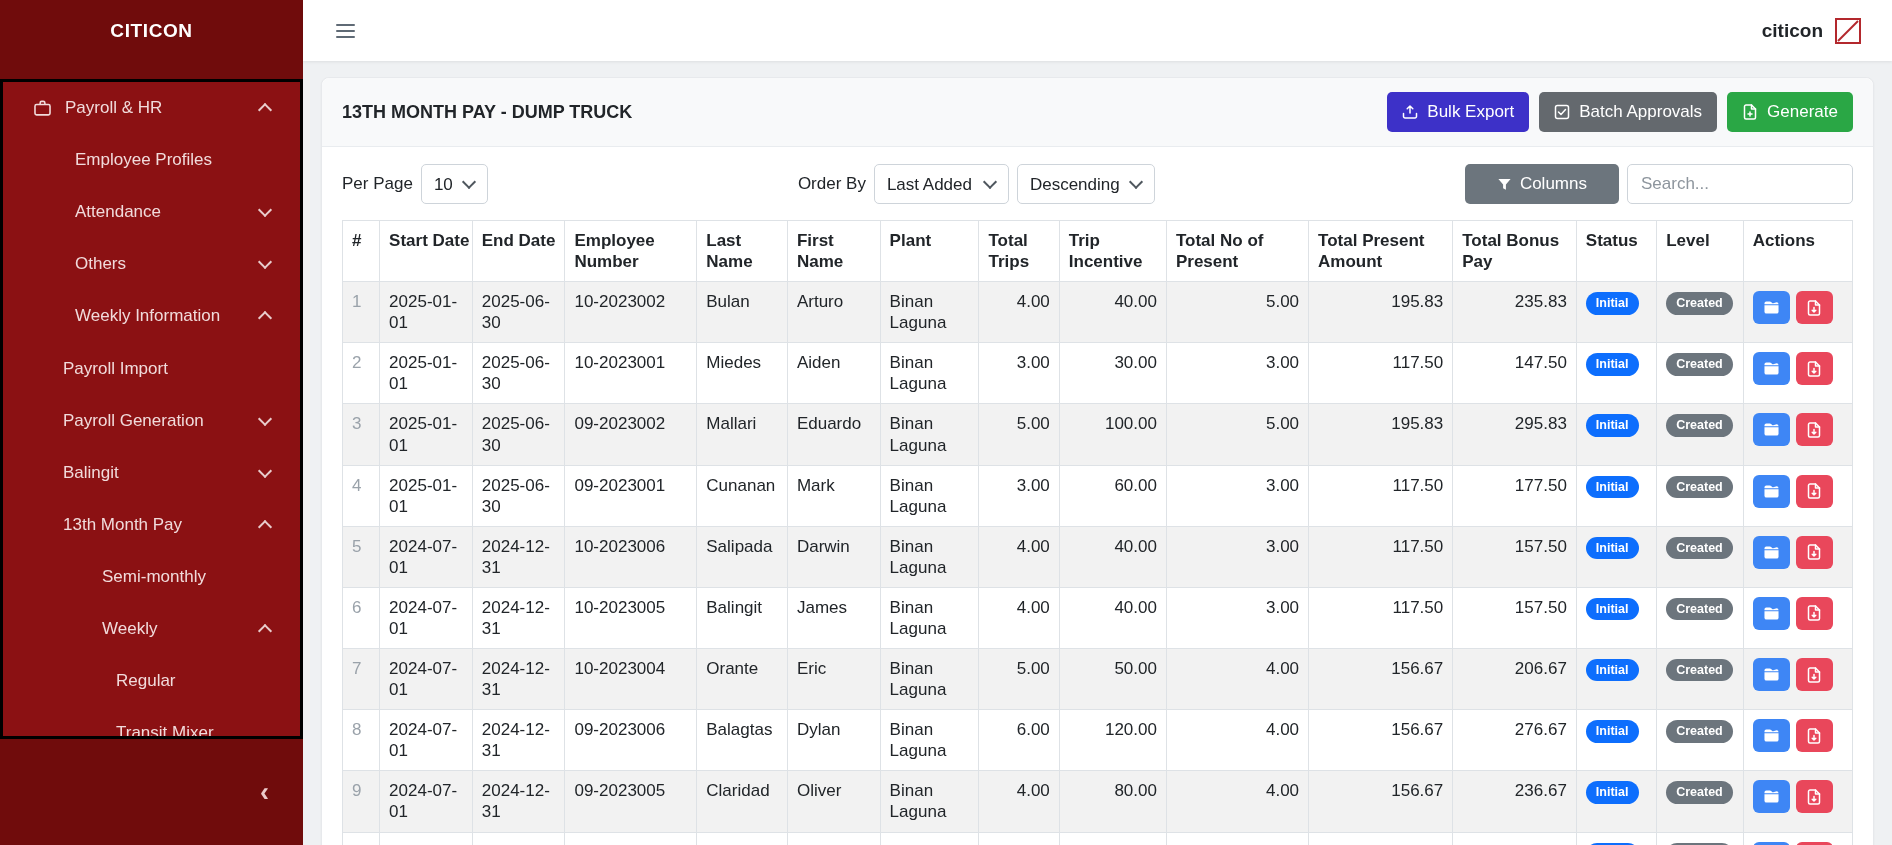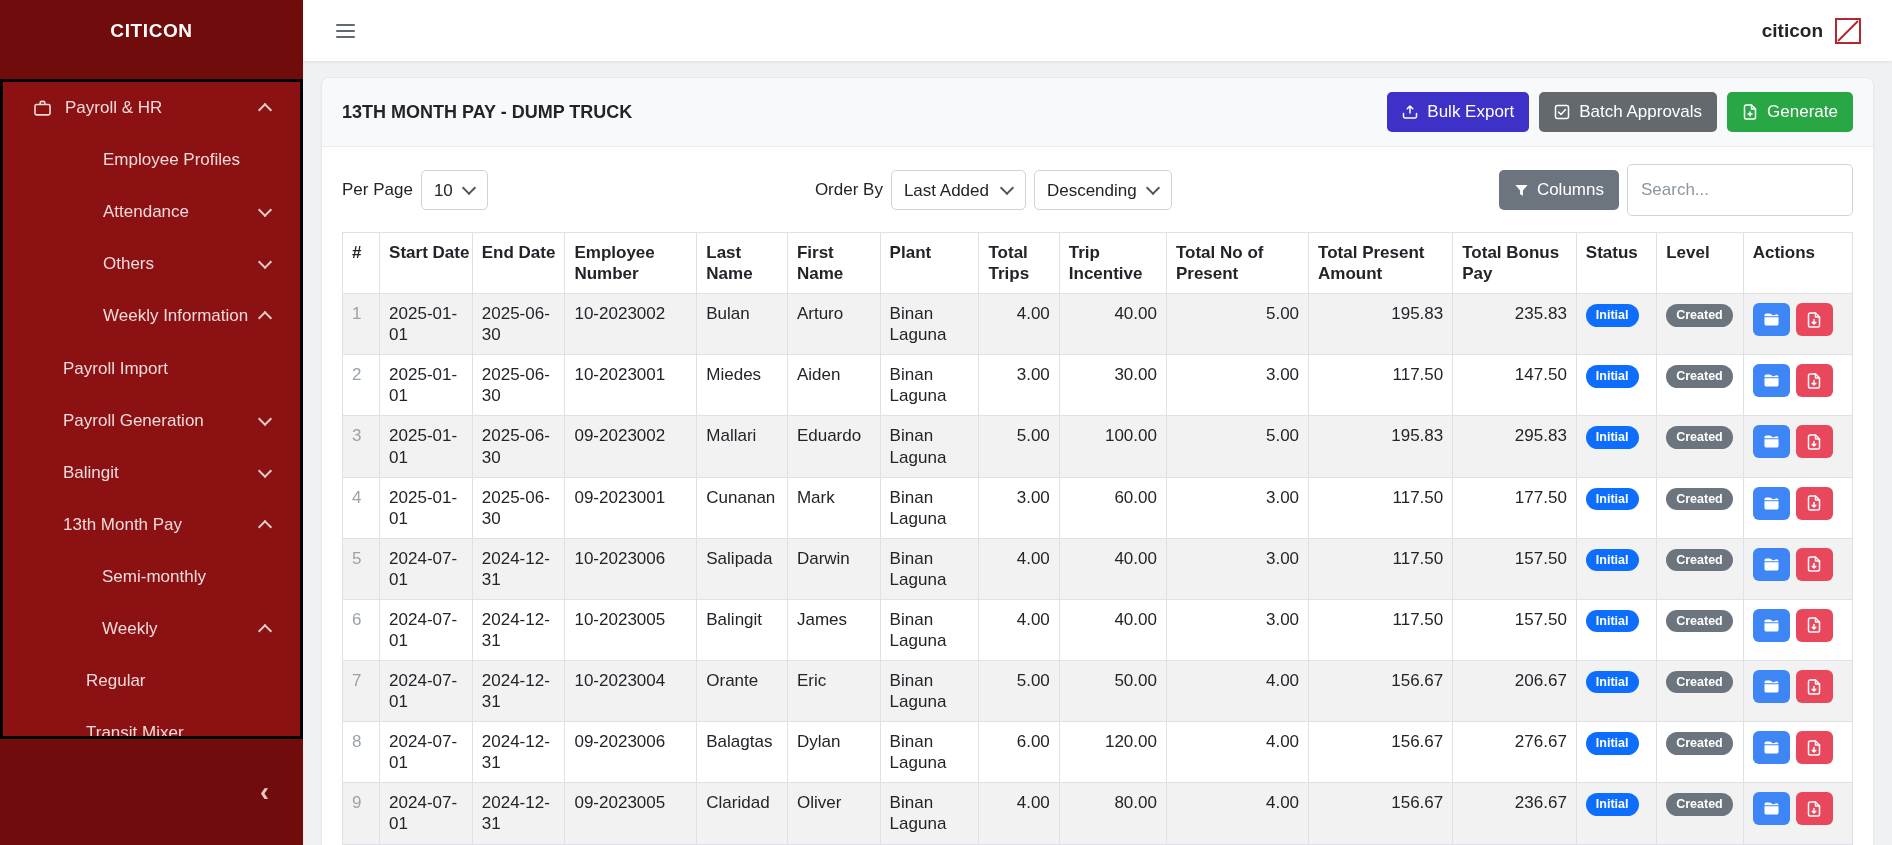--- a/index.html
+++ b/index.html
@@ -7,24 +7,24 @@
   body{font-family:"Liberation Sans",sans-serif;background:#eff1f3;color:#212529}
   .app{display:flex;width:100%;height:100%}
 
   
   .sidebar{flex:0 0 303px;width:303px;height:845px;background:#700c0c;display:flex;flex-direction:column}
   .sidebar-logo{height:61px;display:flex;align-items:center;justify-content:center;color:#ffffff;font-weight:700;font-size:19px;letter-spacing:.6px}
   .sidebar-gap{height:18px}
   .sidebar-menu{height:660px;background:#8b1113;border:3px solid #000;display:flex;flex-direction:column;overflow:hidden}
   .menu-item{position:relative;height:52.1px;flex:0 0 auto;display:flex;align-items:center;color:#f1dbdb;font-size:17px;cursor:pointer}
   .menu-item.d0{padding-left:30px}
-  .menu-item.d1{padding-left:100px}
+  .menu-item.d1{padding-left:72px}
   .menu-item.d2{padding-left:60px}
   .menu-item.d3{padding-left:99px}
-  .menu-item.d4{padding-left:83px}
+  .menu-item.d4{padding-left:113px}
   .menu-item .mi-icon{margin-right:13px;flex:0 0 auto}
   .menu-item.active{background:#f9a8d4;color:#7c1316;border-radius:8px;margin:0 8px;height:44.1px;padding-left:105px}
   .chev{position:absolute;right:30px;width:10px;height:10px;border-right:2px solid #e9cdcd;border-bottom:2px solid #e9cdcd}
   .chev.down{transform:rotate(45deg);top:19px}
   .chev.up{transform:rotate(-135deg);top:23px}
   .sidebar-footer{flex:1;display:flex;align-items:center;justify-content:flex-end;padding-right:34px}
   .collapse-btn{color:#eccaca;font-size:27px;line-height:1;cursor:pointer;font-weight:700}
 
   
   .main{flex:1;display:flex;flex-direction:column;min-width:0}
@@ -44,22 +44,22 @@
   .btn-batch{background:#64696e}
   .btn-generate{background:#2aa745}
 
   
   .controls{display:flex;align-items:center;justify-content:space-between;padding:17px 20px 12px;gap:14px}
   .ctrl-group{display:flex;align-items:center;gap:8px}
   .ctrl-label{font-size:17px;color:#212529}
   .sel{position:relative;display:inline-block}
   .sel select{appearance:none;-webkit-appearance:none;-moz-appearance:none;height:40px;border:1px solid #ced4da;border-radius:5px;background:#fff;color:#212529;font-size:17px;font-family:inherit;padding:0 34px 0 12px;cursor:pointer}
   .sel::after{content:"";position:absolute;right:14px;top:50%;margin-top:-7px;width:8px;height:8px;border-right:2px solid #4f575e;border-bottom:2px solid #4f575e;transform:rotate(45deg);pointer-events:none}
-  .btn-columns{display:inline-flex;align-items:center;gap:8px;height:40px;padding:0 15px;border:none;border-radius:5px;background:#6c757d;color:#fff;font-size:17px;font-family:inherit;cursor:pointer}
-  .search-input{height:52px;width:226px;border:1px solid #ced4da;border-radius:5px;padding:0 13px;font-size:17px;font-family:inherit;color:#212529;background:#fff}
+  .btn-columns{display:inline-flex;align-items:center;gap:8px;height:40px;padding:0 32px;border:none;border-radius:5px;background:#6c757d;color:#fff;font-size:17px;font-family:inherit;cursor:pointer}
+  .search-input{height:40px;width:226px;border:1px solid #ced4da;border-radius:5px;padding:0 13px;font-size:17px;font-family:inherit;color:#212529;background:#fff}
   .search-input::placeholder{color:#8d959d}
 
   
   .table-wrap{padding:4px 20px 20px}
   table{width:100%;table-layout:fixed;border-collapse:collapse;font-size:17px}
   th,td{border:1px solid #dee2e6;padding:9px 9px;text-align:left;vertical-align:top;line-height:1.24}
   thead th{font-weight:700;background:#fff}
   tbody tr:nth-child(odd){background:#f2f2f2}
   td.row-num{color:#9aa2aa}
   th.nowrap{white-space:nowrap}

